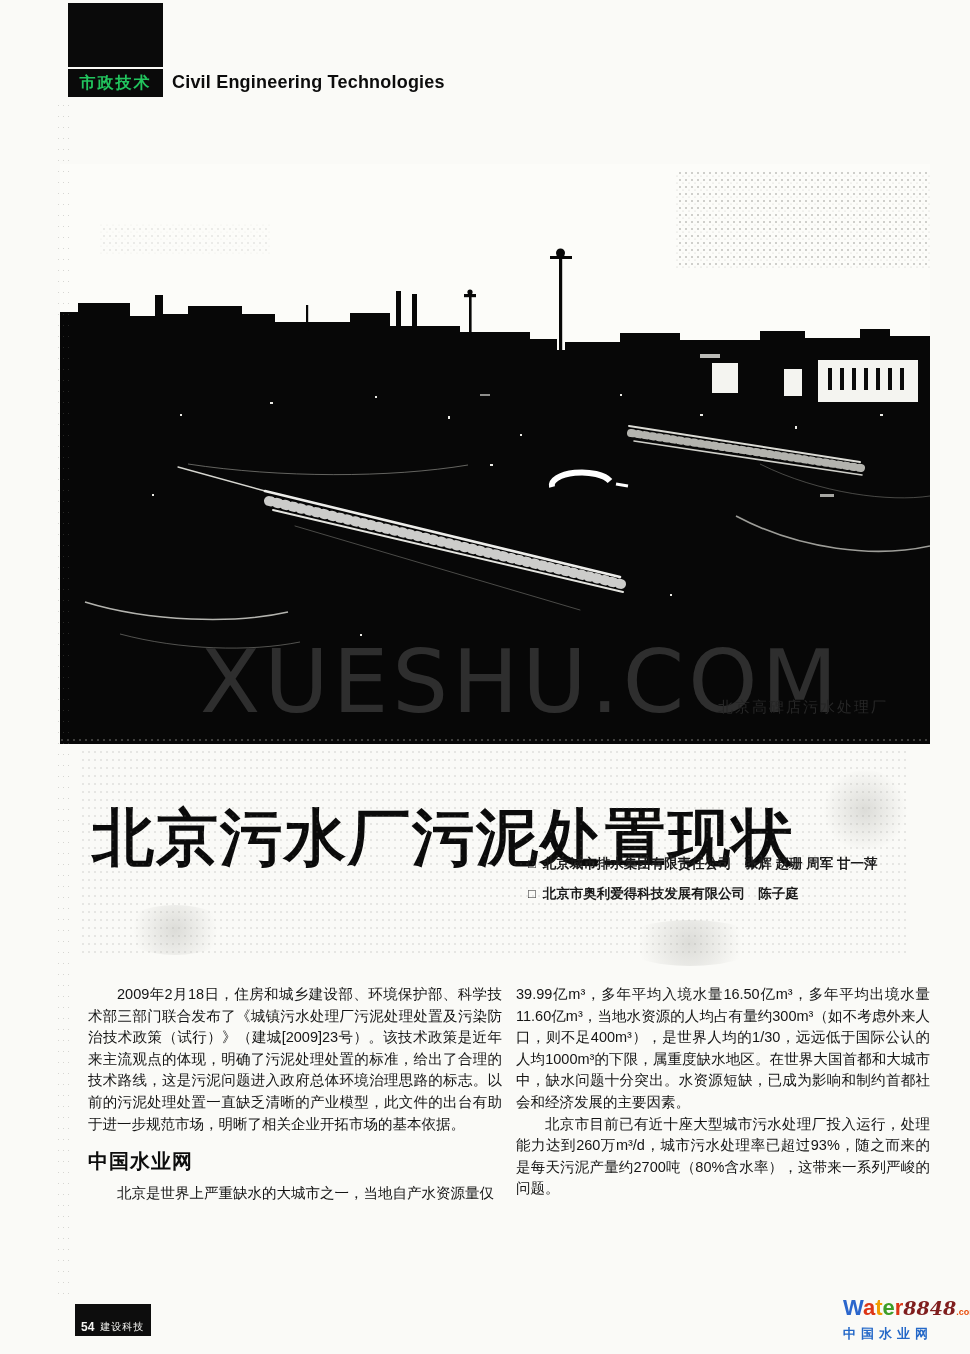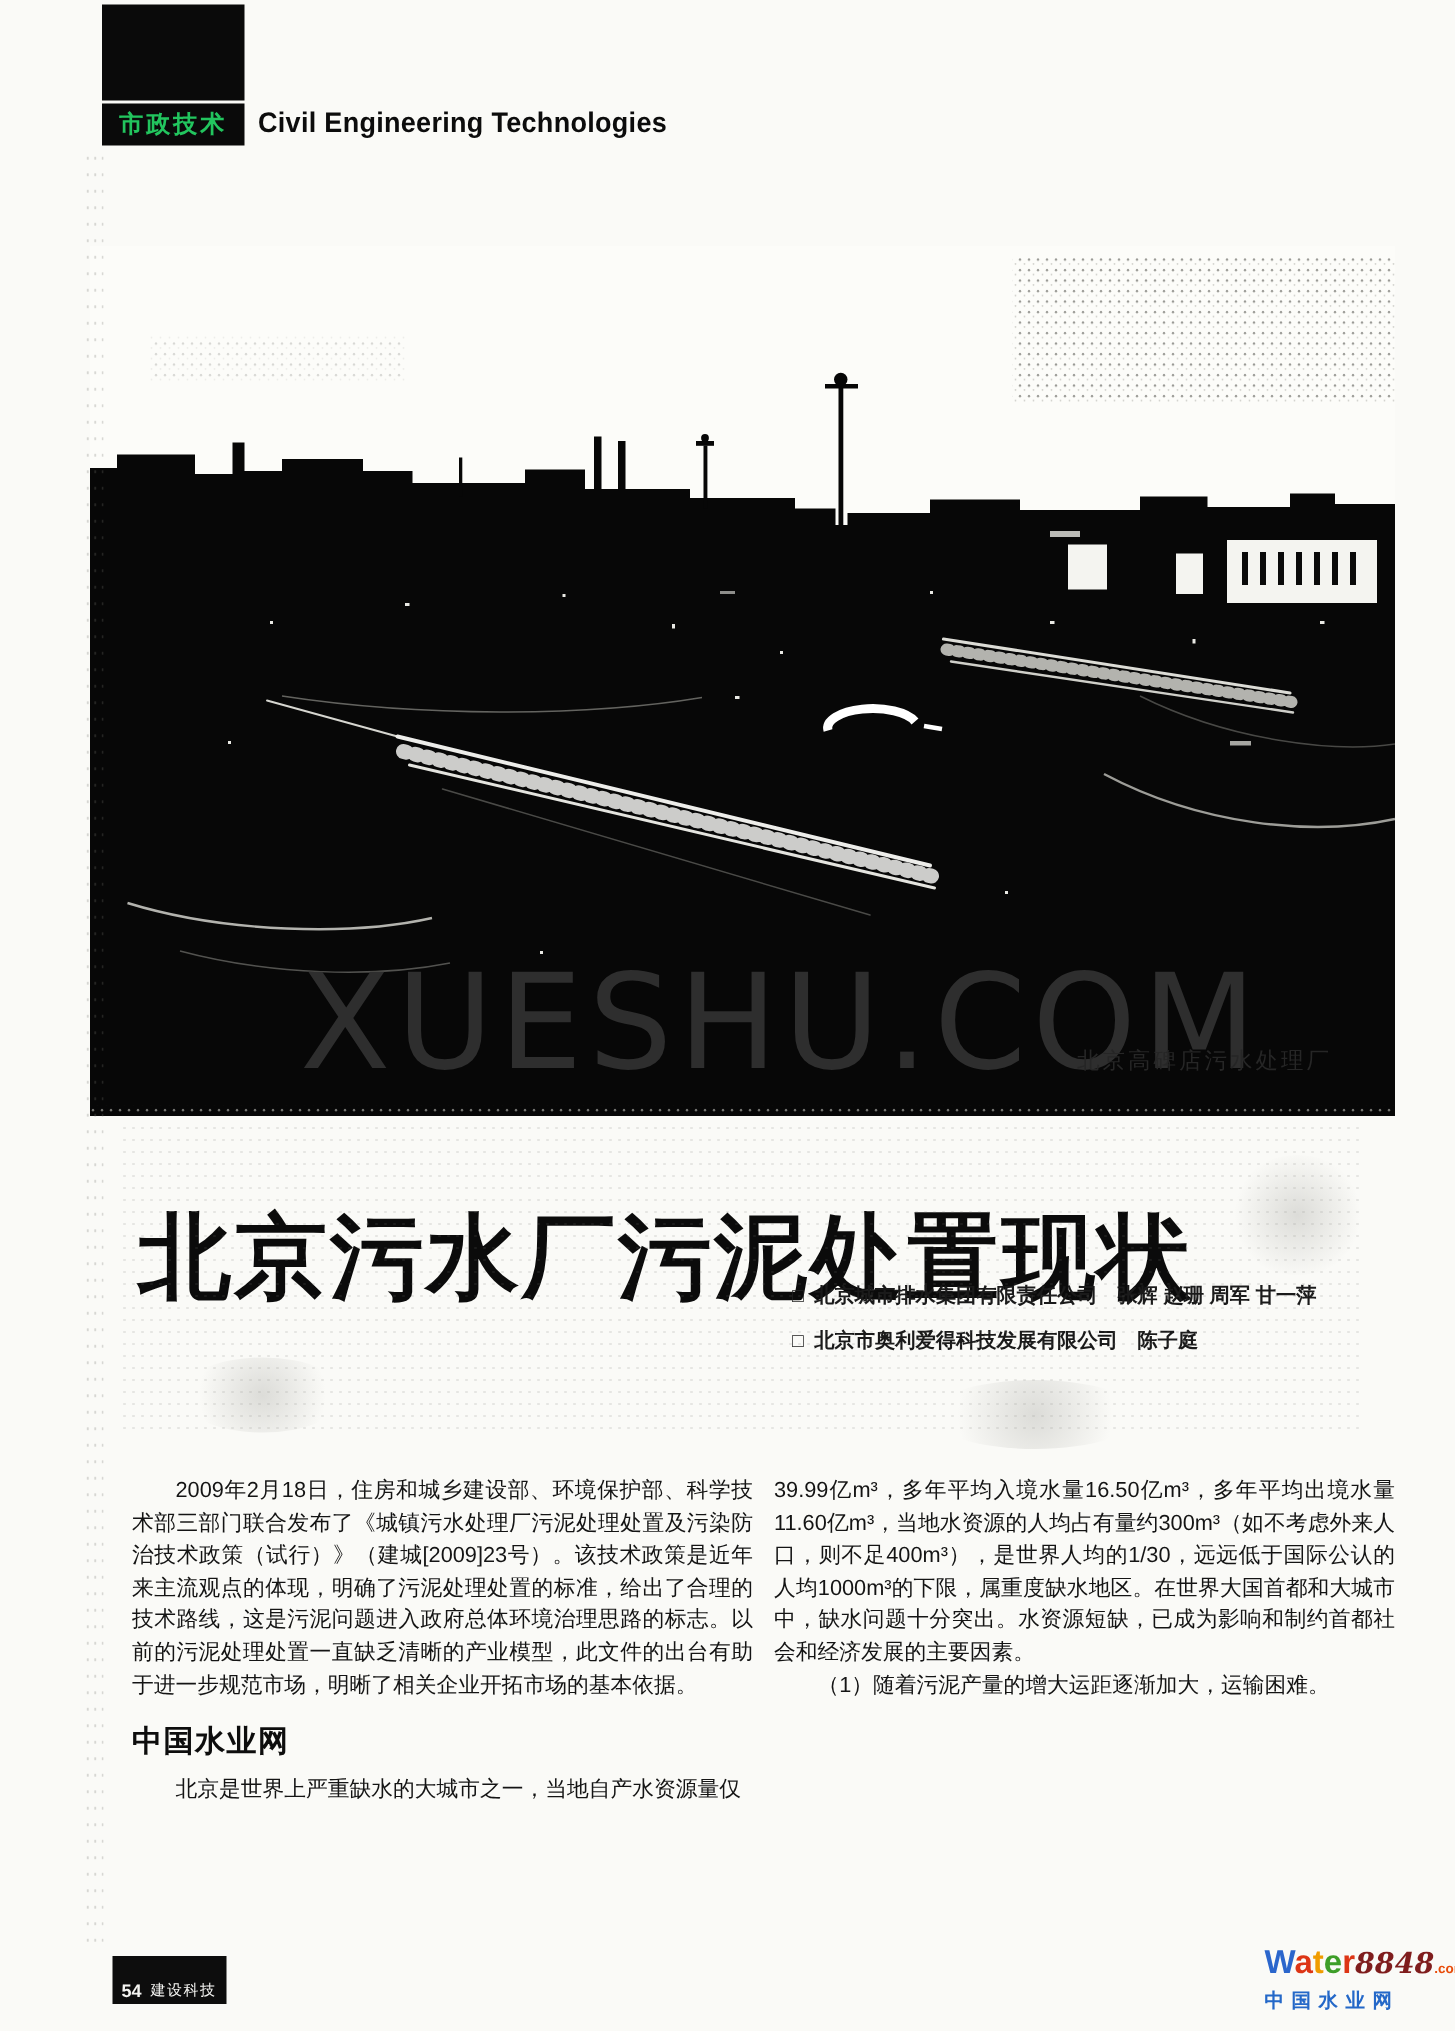--- a/index.html
+++ b/index.html
@@ -165,21 +165,21 @@
 </div>
 
 <div class="col col-l">
   <p>2009年2月18日，住房和城乡建设部、环境保护部、科学技术部三部门联合发布了《城镇污水处理厂污泥处理处置及污染防治技术政策（试行）》（建城[2009]23号）。该技术政策是近年来主流观点的体现，明确了污泥处理处置的标准，给出了合理的技术路线，这是污泥问题进入政府总体环境治理思路的标志。以前的污泥处理处置一直缺乏清晰的产业模型，此文件的出台有助于进一步规范市场，明晰了相关企业开拓市场的基本依据。</p>
   <div class="sec-head">中国水业网</div>
   <p>北京是世界上严重缺水的大城市之一，当地自产水资源量仅</p>
 </div>
 
 <div class="col col-r">
   <p style="text-indent:0;">39.99亿m³，多年平均入境水量16.50亿m³，多年平均出境水量11.60亿m³，当地水资源的人均占有量约300m³（如不考虑外来人口，则不足400m³），是世界人均的1/30，远远低于国际公认的人均1000m³的下限，属重度缺水地区。在世界大国首都和大城市中，缺水问题十分突出。水资源短缺，已成为影响和制约首都社会和经济发展的主要因素。</p>
-  <p>（1）随着污泥产量的增大运距逐渐加大，运输困难。</p>
+  <p>北京市目前已有近十座大型城市污水处理厂投入运行，处理能力达到260万m³/d，城市污水处理率已超过93%，随之而来的是每天污泥产量约2700吨（80%含水率），这带来一系列严峻的问题。</p>
 </div>
 
 <div class="page-badge">
   <span class="num">54</span>
   <span class="jn">建设科技</span>
 </div>
 
 <div class="w-logo">
   <div class="row1">
     <span style="color: rgb(43, 102, 204);">W</span><span style="color: rgb(221, 53, 21);">a</span><span style="color: rgb(240, 156, 0);">t</span><span style="color: rgb(61, 158, 40);">e</span><span style="color: rgb(221, 53, 21);">r</span><span class="num8848" style="color: #7f1d1d;">8848</span><span class="tld" style="color: rgb(232, 76, 10);">.com</span>

